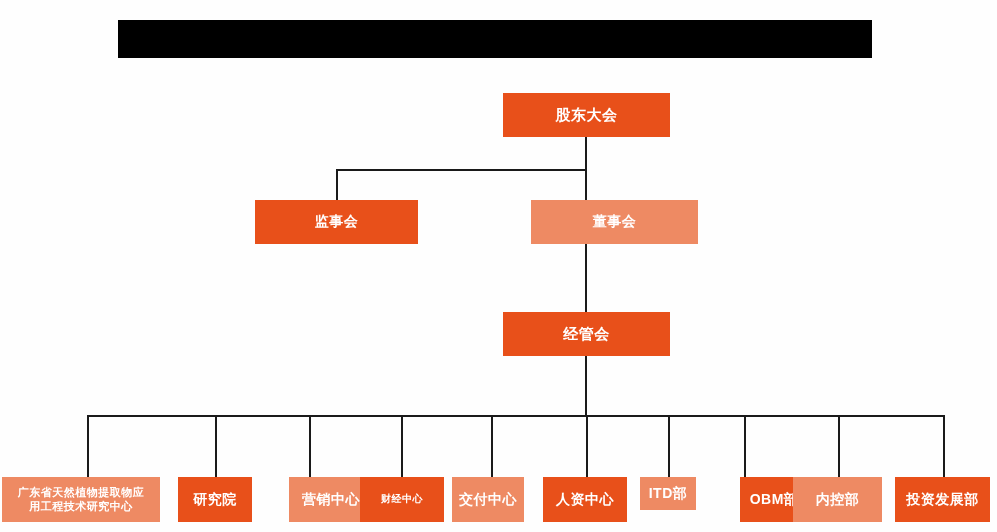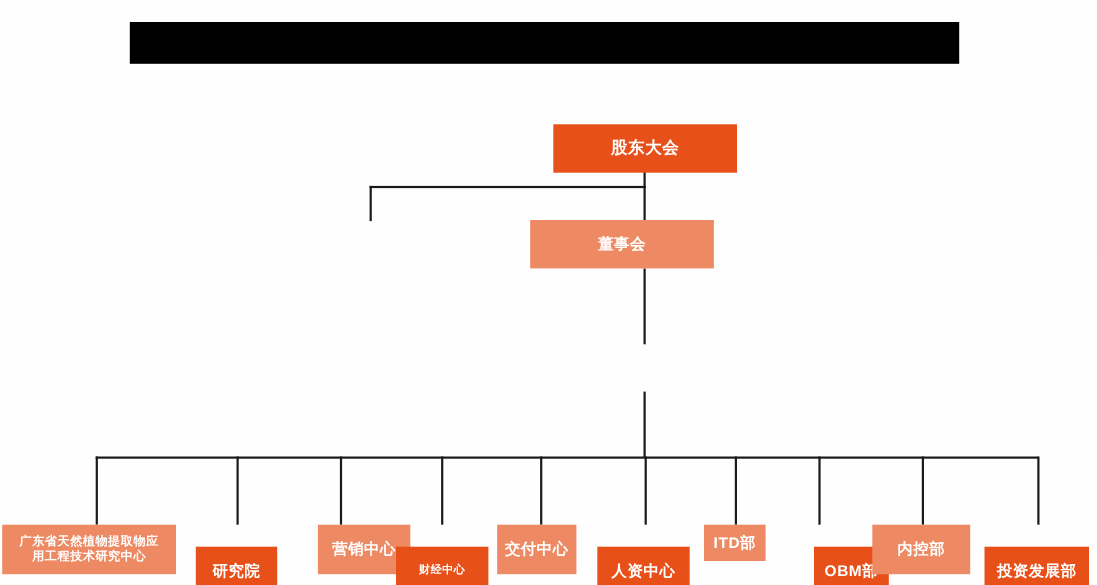--- a/index.html
+++ b/index.html
@@ -30,21 +30,21 @@
     display: flex;
     align-items: center;
     justify-content: center;
     text-align: center;
     color: #ffffff;
     line-height: 1.25;
     letter-spacing: 0.5px;
     font-weight: 700;
     user-select: none;
   }
-  .node.dark  { background: #e8501a; margin-top: 20px; }
+  .node.dark  { background: #e8501a; }
   .node.light { background: #ee8a63; }
 
   .node .label {
     display: block;
     width: 100%;
     padding: 0 3px;
     box-sizing: border-box;
     white-space: pre-line;
   }
   
@@ -79,25 +79,31 @@
       <div class="line v" style="left: 668px; top: 415px; height: 62px;"></div>
       <div class="line v" style="left: 744px; top: 415px; height: 62px;"></div>
       <div class="line v" style="left: 838px; top: 415px; height: 62px;"></div>
       <div class="line v" style="left: 943px; top: 415px; height: 62px;"></div>
     </div>
 
   <div class="node dark" id="node-shareholders" style="left: 503px; top: 93px; width: 167px; height: 44px; font-size: 15px;">
     <span class="label">股东大会</span>
   </div>
 
+  <div class="node dark" id="node-supervisors" style="left: 255px; top: 200px; width: 163px; height: 44px; font-size: 14px;">
+    <span class="label">监事会</span>
+  </div>
 
-  <div class="node light" id="node-directors" style="left: 482px; top: 200px; width: 167px; height: 44px; font-size: 14px;">
+  <div class="node light" id="node-directors" style="left: 531px; top: 200px; width: 167px; height: 44px; font-size: 14px;">
     <span class="label">董事会</span>
   </div>
 
+  <div class="node dark" id="node-management" style="left: 503px; top: 312px; width: 167px; height: 44px; font-size: 15px;">
+    <span class="label">经管会</span>
+  </div>
 
   <div id="department-layer">
       <div class="node light" style="left: 2px; top: 477px; width: 158px; height: 45px; font-size: 11px;">
         <span class="label">广东省天然植物提取物应
 用工程技术研究中心</span>
       </div>
       <div class="node dark" style="left: 178px; top: 477px; width: 74px; height: 45px; font-size: 14px;">
         <span class="label">研究院</span>
       </div>
       <div class="node light" style="left: 265px; top: 477px; width: 84px; height: 45px; font-size: 14px; margin-left: 24px;">

